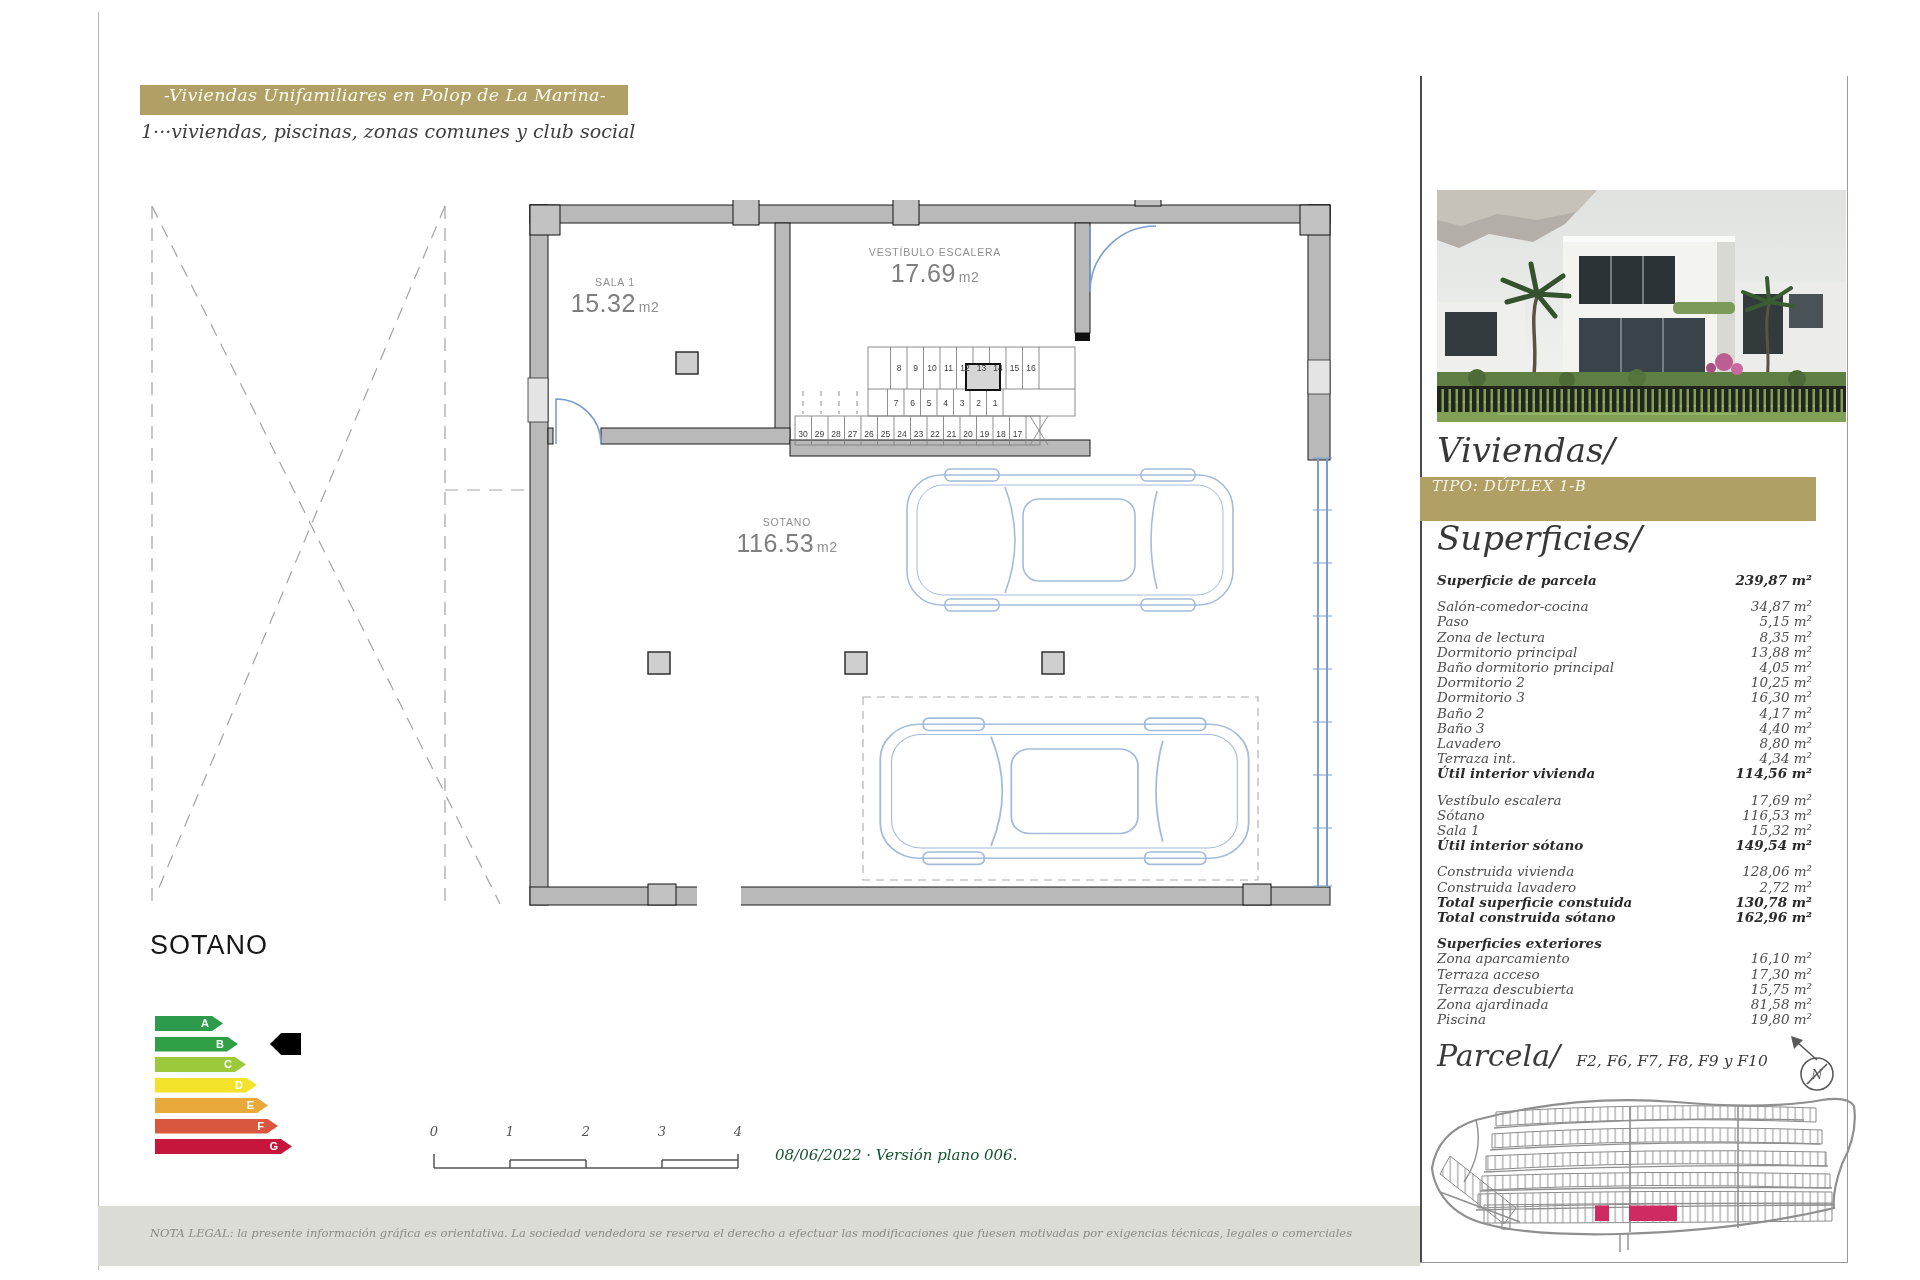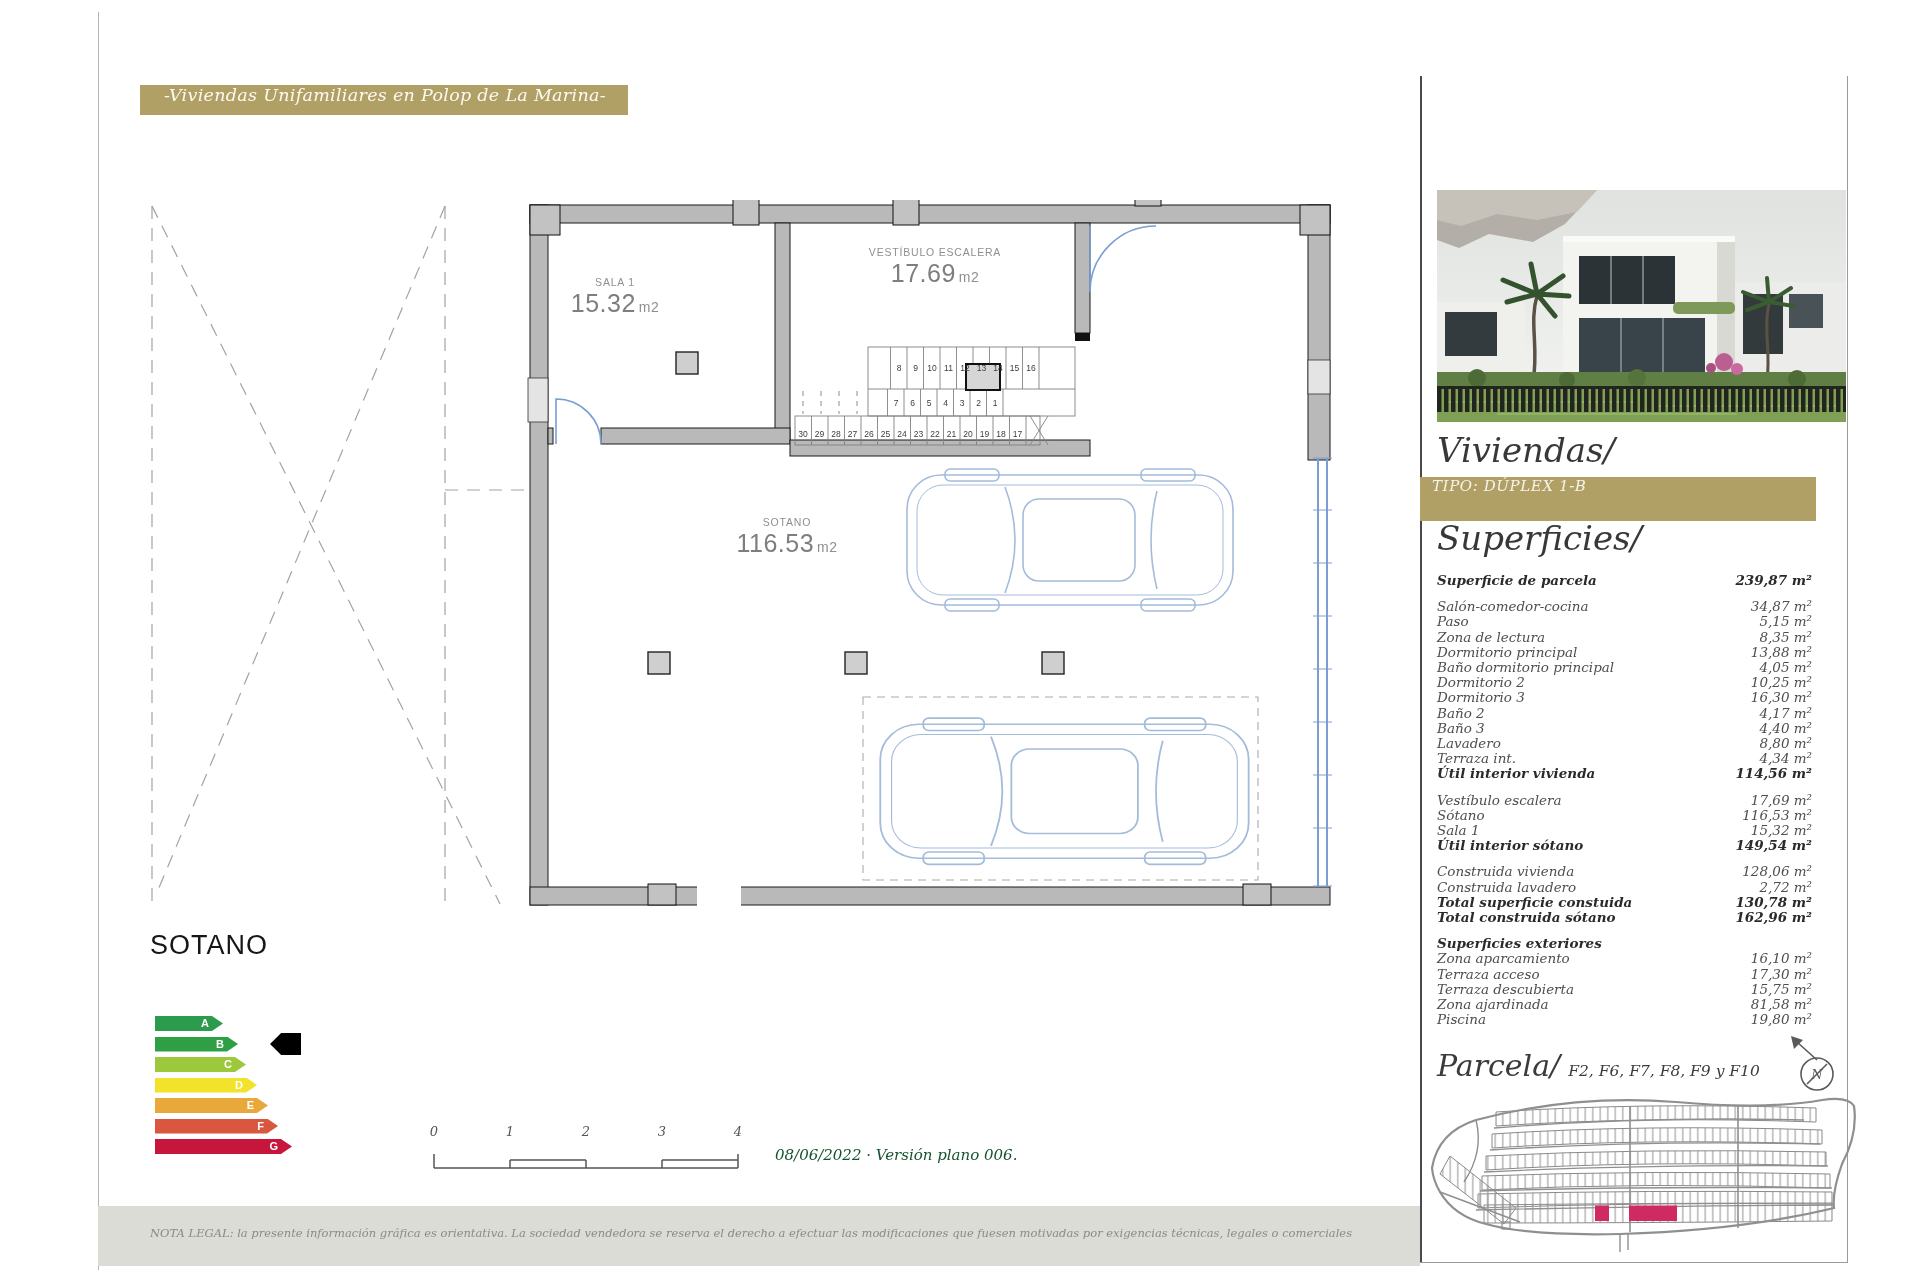--- a/index.html
+++ b/index.html
@@ -48,42 +48,43 @@
   #type-banner{position:absolute;left:1420px;top:477px;width:396px;height:44px;background:#b1a066;}
   #type-banner span{display:block;padding-left:12px;line-height:30px;color:#f6f4ea;
       font:italic 15px "DejaVu Serif",serif;letter-spacing:.6px;}
   #superficies-title{position:absolute;left:1437px;top:518px;font:italic 34px "DejaVu Serif",serif;color:#383838;}
   #surfaces-table{position:absolute;left:1437px;top:573px;width:375px;
       font:italic 13.5px/15.2px "DejaVu Serif",serif;color:#4e4e4e;}
   .tgroup{margin-bottom:11px;}
   .trow{display:flex;justify-content:space-between;}
   .trow.bold{font-weight:bold;color:#2a2a2a;}
   #parcela-heading{position:absolute;left:1437px;top:1038px;display:flex;align-items:baseline;color:#3b3b3b;}
-  #parcela-heading .big{font:italic 30px "DejaVu Serif",serif;margin-top:10px;}
-  #parcela-heading .codes{font:italic 15.5px "DejaVu Serif",serif;margin-left:8px;}
+  #parcela-heading .big{font:italic 30px "DejaVu Serif",serif;}
+  #parcela-heading .codes{font:italic 15.5px "DejaVu Serif",serif;margin-left:16px;}
   #compass{position:absolute;left:1765px;top:1034px;}
   #map{position:absolute;left:1424px;top:1090px;}
 
   
   #plan-svg{position:absolute;left:147px;top:200px;}
   #plan-svg text{font:8.5px "Liberation Sans",sans-serif;fill:#3c3c3c;text-anchor:middle;}
 </style>
 </head>
 <body>
 
 <div class="page">
 
   <div id="page-left-border"></div>
   <div id="page-right-border"></div>
   <div id="sidebar-divider"></div>
   <div id="sidebar-bottom-border"></div>
 
   <div id="title-banner">
     <span>-Viviendas Unifamiliares en Polop de La Marina-</span>
   </div>
+  <div id="subtitle" class="serif">1···viviendas, piscinas, zonas comunes y club social</div>
 
   <svg id="plan-svg" width="1206" height="712" viewBox="147 200 1206 712">
     <defs>
       <g id="car-shape" fill="none" stroke="#a4bcda" stroke-width="1.6">
         <rect x="2" y="10" width="326" height="130" rx="34"></rect>
         <rect x="12" y="20" width="306" height="110" rx="26" stroke-width="1"></rect>
         <rect x="118" y="34" width="112" height="82" rx="16"></rect>
         <path d="M100 22 Q120 75 100 128"></path>
         <path d="M252 26 Q240 75 252 124"></path>
         <rect x="40" y="4" width="54" height="12" rx="5"></rect>

